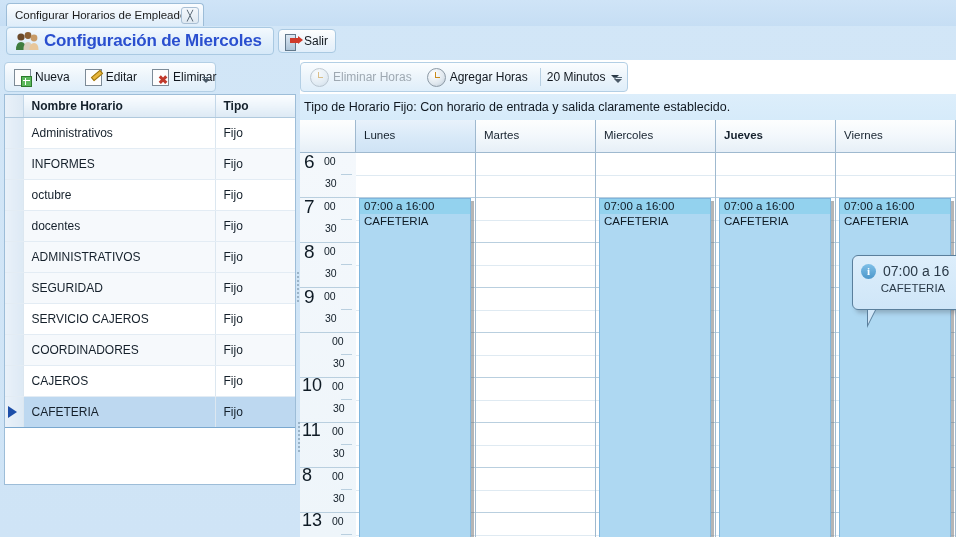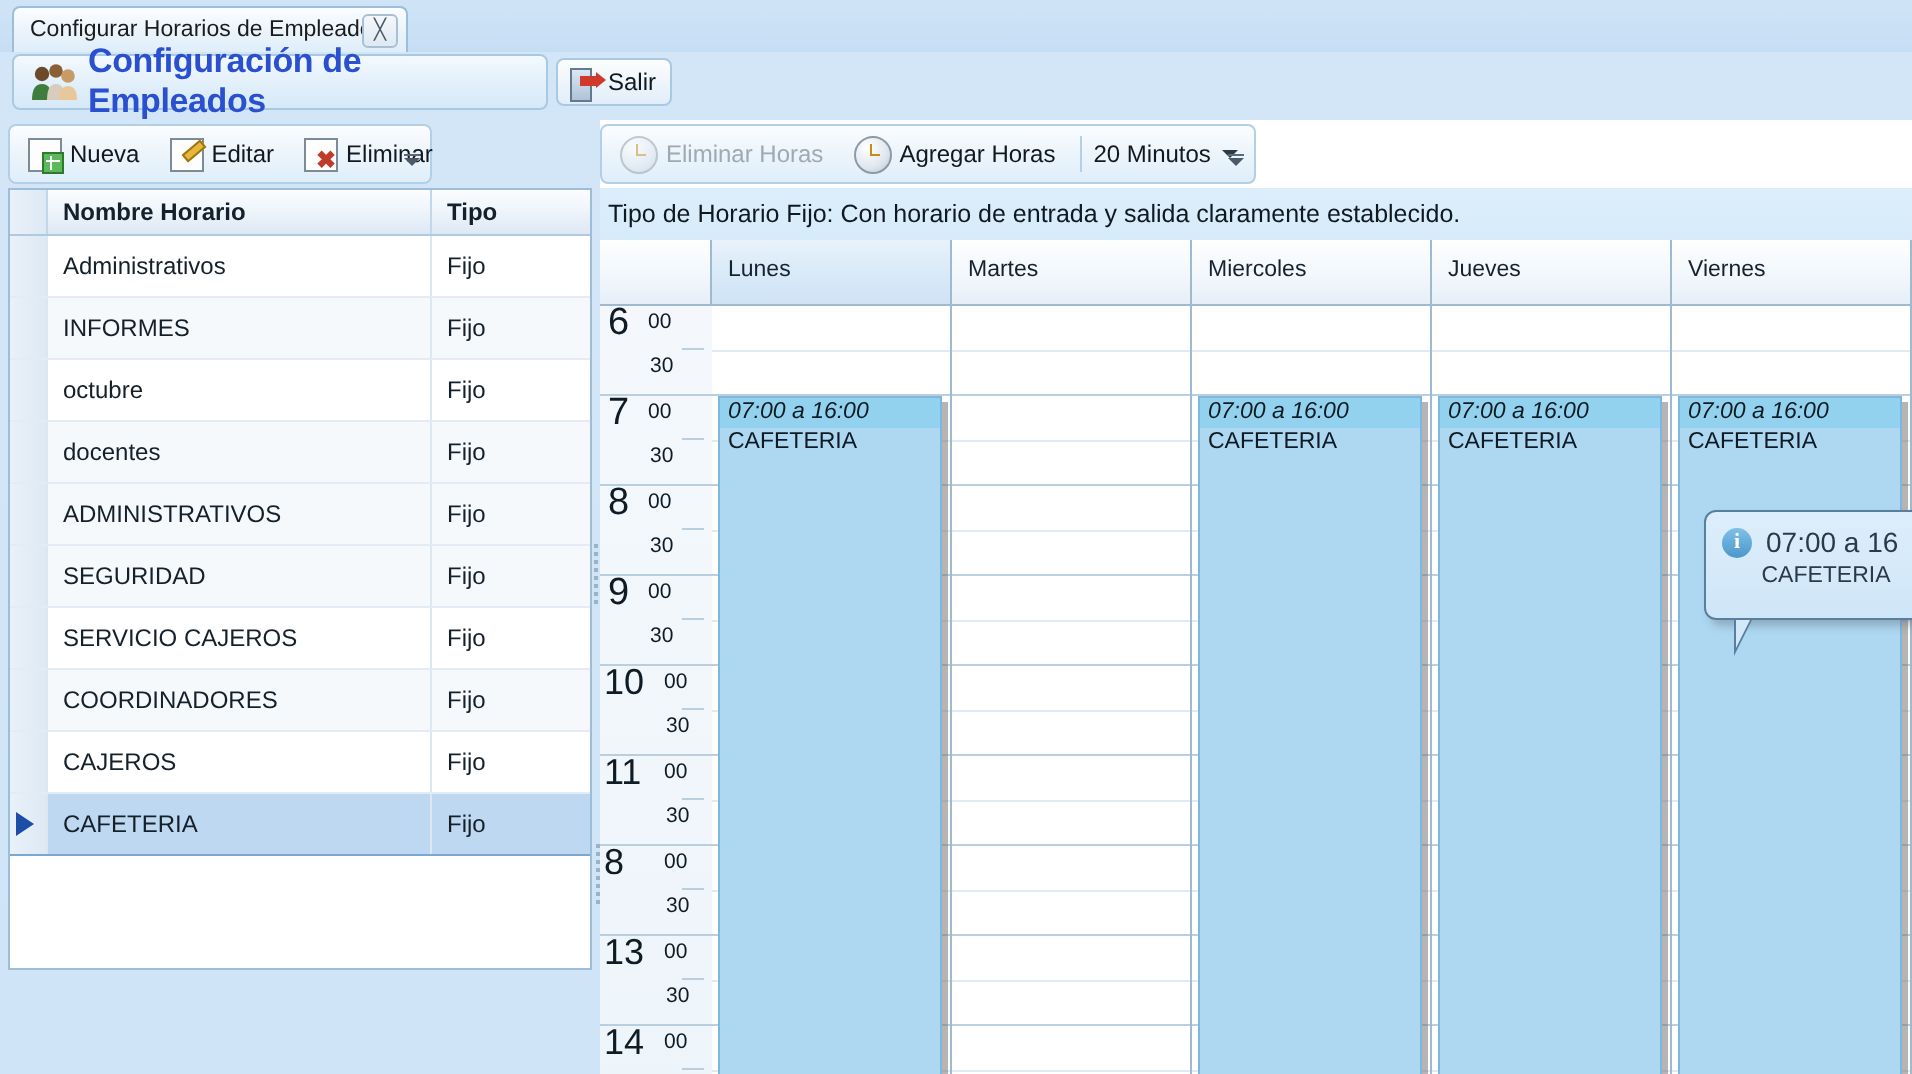--- a/index.html
+++ b/index.html
@@ -110,36 +110,36 @@
   .dh.active{background:linear-gradient(180deg,#e8f2fb 0%,#d8e9f8 55%,#cfe3f5 100%);}
   .dh.corner{border-right:1px solid #9fb9cf;}
 
   .timecol{position:absolute;left:0;top:33px;width:56px;height:384px;
            background:linear-gradient(180deg,#f4f8fc 0%,#eef5fa 100%);
            border-right:1px solid #9fb9cf;}
   .hblk{position:absolute;left:0;width:56px;height:45px;box-sizing:border-box;
         border-bottom:1px solid #b9cfdf;}
   .hnum{position:absolute;left:4px;top:-2px;font-size:19px;color:#0f1b25;
         font-family:"Liberation Sans",sans-serif;}
-  .hnum.wide{left:2px;font-size:18px;}
+  .hnum.wide{left:2px;font-size:18px;margin-top:44px;}
   .m00{position:absolute;top:2px;font-size:10.5px;color:#0f1b25;}
   .m30{position:absolute;top:24px;font-size:10.5px;color:#0f1b25;}
   .halfline{position:absolute;right:4px;top:21px;width:11px;height:1px;background:#b9cfdf;}
 
   .daycol{position:absolute;top:33px;height:384px;box-sizing:border-box;
           border-right:1px solid #9fb9cf;background:#fff;}
   .cellrow{position:absolute;left:0;right:0;height:22.5px;
            border-bottom:1px solid #dfeaf2;box-sizing:border-box;}
   .cellrow.hr{border-bottom:1px solid #b9cfdf;}
 
   .appt{position:absolute;box-sizing:border-box;
         background:#aed8f2;border:1px solid #7fb6dd;
         box-shadow:3px 3px 0 rgba(120,120,120,0.55);}
   .appt .bar{position:absolute;left:0;top:0;right:0;height:15px;background:#93d2ee;}
-  .appt .t1{position:absolute;left:4px;top:1px;font-size:11.5px;color:#0e1a24;z-index:2;font-style:italic;}
+  .appt .t1{position:absolute;left:4px;top:1px;font-size:11.5px;color:#0e1a24;z-index:2;}
   .appt .t2{position:absolute;left:4px;top:16px;font-size:11.5px;color:#0e1a24;}
 
   
   .tooltip{position:absolute;left:852px;top:255px;width:120px;height:55px;
            background:linear-gradient(180deg,#ddeefb 0%,#cfe6f8 100%);
            border:1px solid #5a7f9c;border-radius:6px;box-sizing:border-box;
            box-shadow:3px 3px 4px rgba(80,90,100,0.35);z-index:40;
            padding:7px 6px 0 8px;}
   .tt-row1{display:flex;align-items:center;font-size:14px;color:#2a3a48;}
   .tt-row2{text-align:center;font-size:11.5px;color:#2a3a48;margin-top:3px;}
@@ -202,21 +202,21 @@
     <span class="people-icon">
       <svg width="26" height="20" viewBox="0 0 26 20">
         <circle cx="7" cy="6" r="3.6" fill="#6b4a2a"></circle>
         <path d="M2 19 Q2 11 7 11 Q12 11 12 19 Z" fill="#3f7d3f"></path>
         <circle cx="14" cy="4.5" r="3.4" fill="#8a5f33"></circle>
         <path d="M9.5 19 Q9.5 11 14 11 Q18.5 11 18.5 19 Z" fill="#d8cdbd"></path>
         <circle cx="20" cy="7" r="3.4" fill="#c79a66"></circle>
         <path d="M15.5 19 Q15.5 12 20 12 Q24.5 12 24.5 19 Z" fill="#e8c79a"></path>
       </svg>
     </span>
-    <span class="title-text">Configuración de Empleados</span>
+    <span class="title-text">Configuración de Miercoles</span>
   </div>
 
   <div class="salir-btn">
     <span class="exit-ico" style="margin-left:6px;">
       <span class="exit-door"></span>
         <span class="exit-arrow"></span>
     </span>
     <span class="salir-lbl">Salir</span>
   </div>
 
@@ -354,21 +354,21 @@
     <div class="infobar">
       <span>Tipo de Horario Fijo: Con horario de entrada y salida claramente establecido.</span>
     </div>
 
     <div class="sched">
       <div class="dayhead" id="day-head">
           <div class="dh corner" style="left: 0px; width: 56px;"></div>
           <div class="dh active" style="left: 56px; width: 120px;">Lunes</div>
           <div class="dh" style="left: 176px; width: 120px;">Martes</div>
           <div class="dh" style="left: 296px; width: 120px;">Miercoles</div>
-          <div class="dh" style="left: 416px; width: 120px;">Jueves</div>
+          <div class="dh" style="left: 416px; width: 120px; font-weight: bold;">Jueves</div>
           <div class="dh" style="left: 536px; width: 120px;">Viernes</div>
         </div>
       <div class="timecol" id="time-col">
           <div class="hblk" style="top: 0px;">
             <span class="hnum">6</span>
             <span class="m00" style="left: 24px;">00</span>
             <span class="m30" style="left: 25px;">30</span>
             <span class="halfline"></span>
           </div>
           <div class="hblk" style="top: 45px;">

